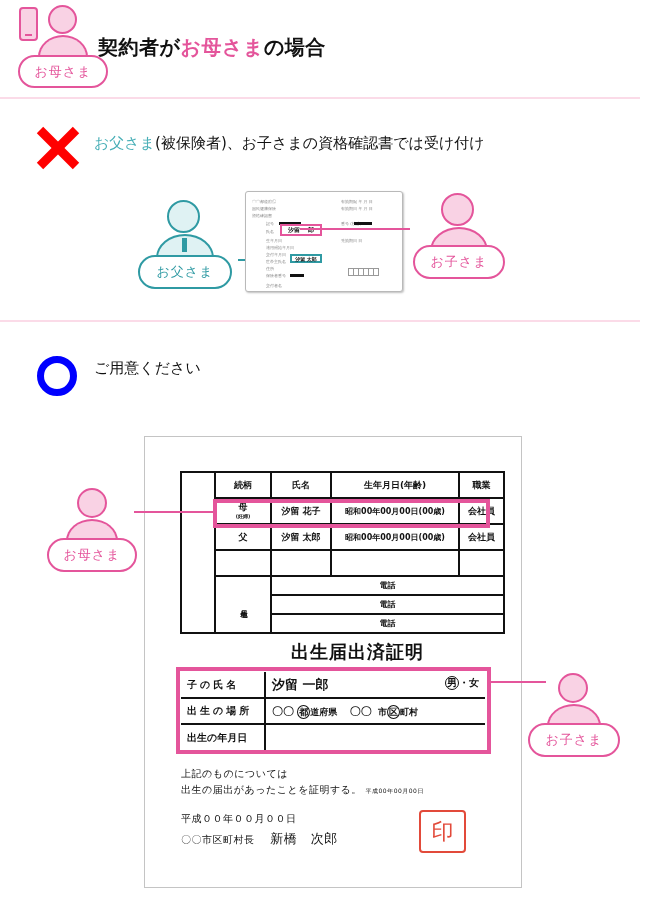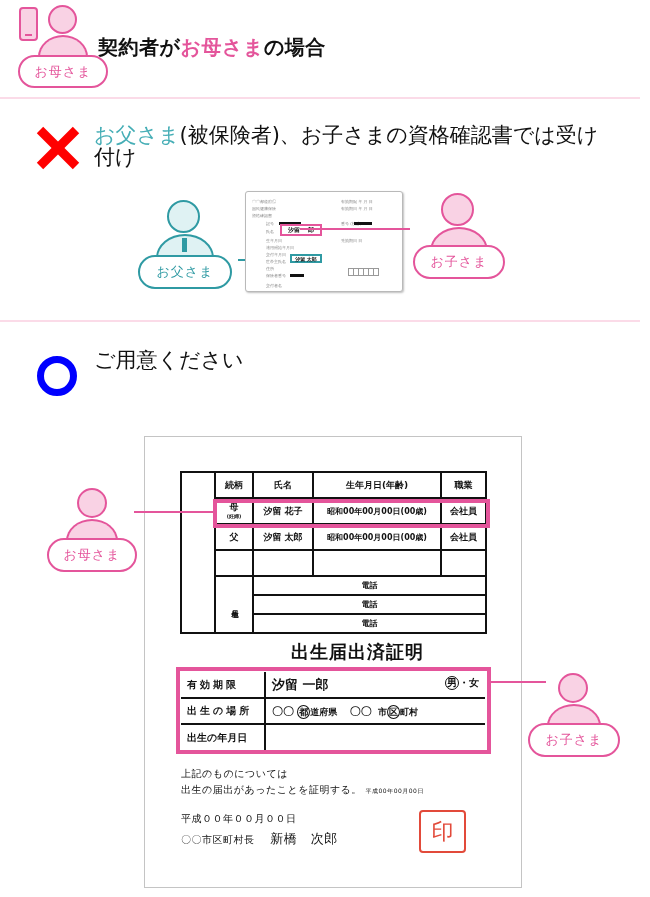--- a/index.html
+++ b/index.html
@@ -19,21 +19,21 @@
   .person .head { position: absolute; border-radius: 50%; border: 2px solid; }
   .person .body { position: absolute; border: 2px solid; border-bottom: none; border-radius: 50% 50% 0 0 / 100% 100% 0 0; }
   .person .tag { position: absolute; border: 2px solid; border-radius: 999px; background: #fff; display:flex; align-items:center; justify-content:center; font-size: 13px; white-space: nowrap; letter-spacing: 1px; }
 
   .p-pink .head, .p-pink .body { border-color: #e4559b; background: #f9d2e4; }
   .p-pink .tag { border-color: #e4559b; color: #e4559b; }
   .p-teal .head, .p-teal .body { border-color: #2f9aa3; background: #dff2f3; }
   .p-teal .tag { border-color: #2f9aa3; color: #2f9aa3; }
 
   
-  .statement { font-size: 21px; line-height: 22px; font-weight: normal; }
+  .statement { font-size: 15px; line-height: 22px; font-weight: normal; margin-top: 8px; }
 
   .xmark { position: absolute; width: 44px; height: 44px; }
   .omark { position: absolute; width: 40px; height: 40px; border: 7px solid #0000ff; border-radius: 50%; }
 
   
   .card { left: 245px; top: 191px; width: 158px; height: 101px; border: 1px solid #b9b9b9; border-radius: 3px; background: #fff; box-shadow: 1px 1px 2px rgba(0,0,0,0.25); overflow: hidden; }
   .card .mini { position: absolute; font-size: 4px; color: #888; white-space: nowrap; }
   .card .blk { position: absolute; background: #111; height: 3px; }
   .card .namebox { position: absolute; border: 2px solid; background:#fff; font-size: 6px; font-weight: bold; display:flex; align-items:center; justify-content:center; white-space: nowrap; }
   .card .boxes { position: absolute; display: flex; }
@@ -141,21 +141,21 @@
   <div class="abs statement" style="left:94px;top:349px;width:520px;">
     <div>ご用意ください</div>
   </div>
 
   <div class="abs cert"></div>
 
   <table class="fam">
     <tbody>
         <tr>
       <td rowspan="7" style="width:34px;"></td>
-      <td style="width:38px;">続柄</td>
+      <td style="width:56px;">続柄</td>
       <td style="width:60px;">氏名</td>
       <td style="width:128px;">生年月日(年齢)</td>
       <td style="width:45px;">職業</td>
     </tr>
     <tr>
       <td style="line-height:8px;"><span>母</span><br><span style="font-size:5px;">(妊婦)</span></td>
       <td>汐留 花子</td>
       <td style="font-size:8px;">昭和00年00月00日(00歳)</td>
       <td>会社員</td>
     </tr>
@@ -191,21 +191,21 @@
     <div class="head" style="left:30px;top:0;width:30px;height:30px;"></div>
     <div class="body" style="left:19px;top:31px;width:52px;height:22px;"></div>
     <div class="tag" style="left:0;top:50px;width:90px;height:34px;">お母さま</div>
   </div>
 
   <div class="abs cert-title">出生届出済証明</div>
 
   <table class="child">
     <tbody>
         <tr>
-      <td class="lbl">有効期限</td>
+      <td class="lbl">子の氏名</td>
       <td style="width:220px;font-size:13px;">
         <span>汐留 一郎</span>
         <span style="float:right;font-size:10px;"><span class="circ">男</span><span>・</span><span>女</span></span>
       </td>
     </tr>
     <tr>
       <td class="lbl">出生の場所</td>
       <td style="font-size:9px;">
         <span style="font-size:11px;">〇〇</span>
         <span class="circ">都</span><span>道府県</span>

